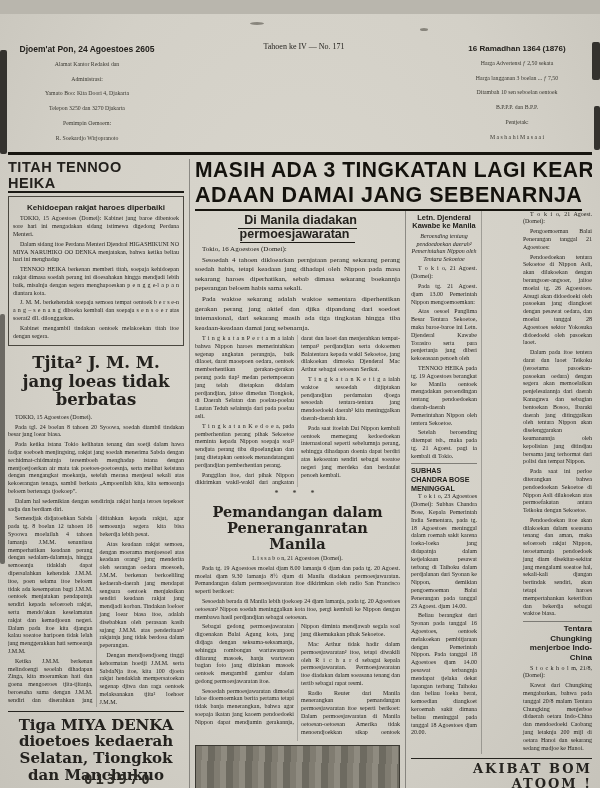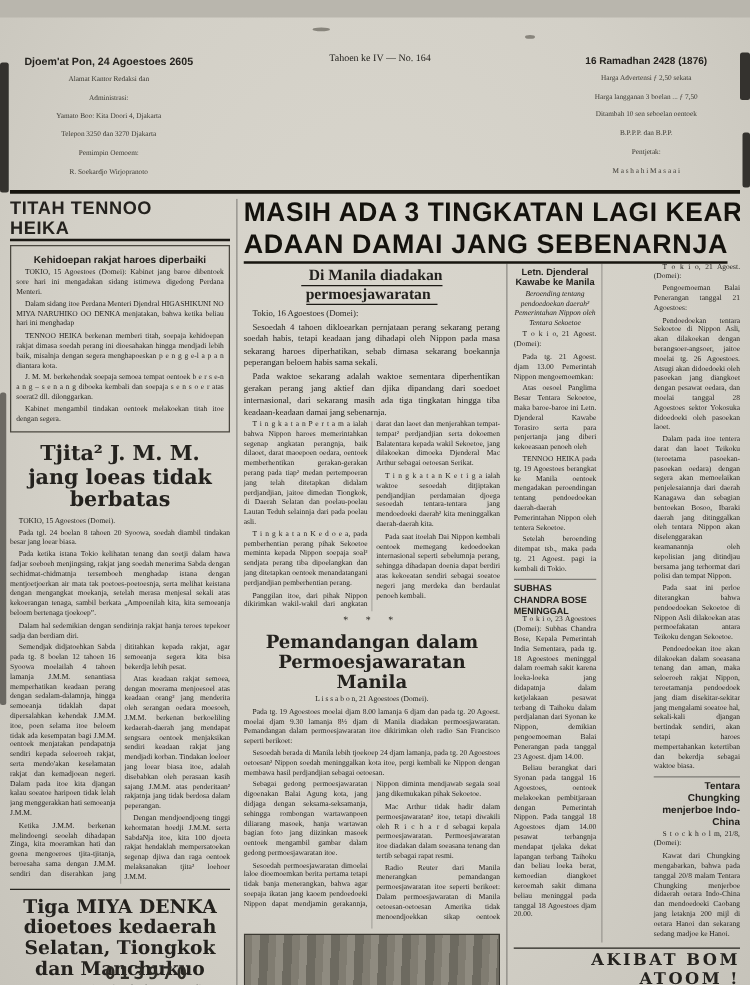--- a/index.html
+++ b/index.html
@@ -62,21 +62,21 @@
   .hl2 span{border-bottom:2px solid #17150f;padding-bottom:2px;}
   .moelai-head{width:126px;font-family:"Liberation Sans",sans-serif;font-weight:bold;
        font-size:8.5px;line-height:1.2;text-align:center;padding-top:2px;}
 
   .maincols{display:flex;margin-top:4px;}
   .mainleft{width:205px;padding-right:5px;border-right:1px solid #00000059;overflow:hidden;}
   .mainright{flex:1;padding-left:5px;overflow:hidden;}
 
   .h-manila{font-family:"Liberation Sans",sans-serif;font-weight:bold;font-size:12.5px;
             text-align:center;margin:2px 0 4px;}
-  .h-manila span{border-bottom:1.5px solid #1c1a15;padding:12px 6px 1px;font-family:Liberation Serif, serif;}
+  .h-manila span{border-bottom:1.5px solid #1c1a15;padding:12px 6px 1px;}
   .h-pemandangan{font-family:"DejaVu Serif",serif;font-weight:bold;font-size:14.5px;line-height:1.1;
             text-align:center;margin:6px 2px 3px;}
   .stars{text-align:center;font-size:8px;letter-spacing:6px;margin:2px 0;}
 
   .photo{height:178px;margin-top:4px;border:1px solid #3c3a33;
     background:
       radial-gradient(ellipse 26px 15px at 10% 78%, #28261f 0 60%, transparent 65%),
       radial-gradient(ellipse 24px 14px at 26% 84%, #36342c 0 60%, transparent 65%),
       radial-gradient(ellipse 28px 17px at 44% 80%, #24221c 0 60%, transparent 65%),
       radial-gradient(ellipse 24px 14px at 62% 76%, #312f28 0 60%, transparent 65%),
@@ -121,24 +121,24 @@
         <div class="hdr-small">
             <p>Alamat Kantor Redaksi dan</p>
             <p>Administrasi:</p>
             <p>Yamato Boo: Kita Doori 4, Djakarta</p>
             <p>Telepon 3250 dan 3270 Djakarta</p>
             <p>Pemimpin Oemoem:</p>
             <p>R. Soekardjo Wirjopranoto</p>
           </div>
       </div>
       <div class="hdr-center">
-        <div class="edition">Tahoen ke IV — No. 164</div>
+        <div class="edition">Tahoen ke IV — No. 171</div>
       </div>
       <div class="hdr-right">
-        <div class="date">16 Ramadhan 2428 (1876)</div>
+        <div class="date">16 Ramadhan 1364 (1876)</div>
         <div class="hdr-small">
             <p>Harga Advertensi ƒ 2,50 sekata</p>
             <p>Harga langganan 3 boelan ... ƒ 7,50</p>
             <p>Ditambah 10 sen seboelan oentoek</p>
             <p>B.P.P.P. dan B.P.P.</p>
             <p>Pentjetak:</p>
             <p>M a s h a h i   M a s a a i</p>
           </div>
       </div>
     </div>
@@ -198,21 +198,21 @@
                 <p>Pada waktoe sekarang adalah waktoe sementara diperhentikan gerakan perang jang aktief dan djika dipandang dari soedoet internasional, dari sekarang masih ada tiga tingkatan hingga tiba keadaan-keadaan damai jang sebenarnja.</p>
               </div>
             <div class="body t6 cols2" style="margin-top:2px;">
                 <p>T i n g k a t a n  P e r t a m a  ialah bahwa Nippon haroes memerintahkan segenap angkatan perangnja, baik dilaoet, darat maoepoen oedara, oentoek memberhentikan gerakan-gerakan perang pada tiap² medan pertempoeran jang telah ditetapkan didalam perdjandjian, jaitoe dimedan Tiongkok, di Daerah Selatan dan poelau-poelau Lautan Teduh selainnja dari pada poelau asli.</p>
                 <p>T i n g k a t a n  K e d o e a, pada pemberhentian perang pihak Sekoetoe meminta kepada Nippon soepaja soal² sendjata perang tiba dipoelangkan dan jang ditetapkan oentoek menandatangani perdjandjian pemberhentian perang.</p>
                 <p>Panggilan itoe, dari pihak Nippon dikirimkan wakil-wakil dari angkatan darat dan laoet dan menjerahkan tempat-tempat² perdjandjian serta dokoemen Balatentara kepada wakil Sekoetoe, jang dilakoekan dimoeka Djenderal Mac Arthur sebagai oetoesan Serikat.</p>
                 <p>T i n g k a t a n  K e t i g a  ialah waktoe sesoedah ditjiptakan pendjandjian perdamaian djoega sesoedah tentara-tentara jang mendoedoeki daerah² kita meninggalkan daerah-daerah kita.</p>
                 <p>Pada saat itoelah Dai Nippon kembali oentoek memegang kedoedoekan internasional seperti sebelumnja perang, sehingga dihadapan doenia dapat berdiri atas kekoeatan sendiri sebagai soeatoe negeri jang merdeka dan berdaulat penoeh kembali.</p>
               </div>
             <div class="stars">* * *</div>
-            <div class="h-pemandangan">Pemandangan dalam Permoesjawa­ratan Manila</div>
+            <div class="h-pemandangan">Pemandangan dalam Penerangan­ratan Manila</div>
             <div class="body t6">
               <p style="text-align:center;text-indent:0;">L i s s a b o n,  21 Agoestoes  (Domei).</p>
             </div>
             <div class="body t6">
                 <p>Pada tg. 19 Agoestoes moelai djam 8.00 lamanja 6 djam dan pada tg. 20 Agoest. moelai djam 9.30 lamanja 8½ djam di Manila diadakan permoesjawaratan. Pemandangan dalam permoesjawaratan itoe dikirimkan oleh radio San Francisco seperti berikoet:</p>
                 <p>Sesoedah berada di Manila lebih tjoekoep 24 djam lamanja, pada tg. 20 Agoestoes oetoesan² Nippon soedah meninggalkan kota itoe, pergi kembali ke Nippon dengan membawa hasil perdjandjian sebagai oetoesan.</p>
               </div>
             <div class="body t6 cols2" style="margin-top:2px;max-height:118px;overflow:hidden;">
                 <p>Sebagai gedong permoesjawaratan digoenakan Balai Agung kota, jang didjaga dengan seksama-seksamanja, sehingga rombongan wartawanpoen diliarang masoek, hanja wartawan bagian foto jang diizinkan masoek oentoek mengambil gambar dalam gedong permoesjawaratan itoe.</p>
                 <p>Sesoedah permoesjawaratan dimoelai laloe dioemoemkan berita pertama tetapi tidak banja menerangkan, bahwa agar soepaja ikatan jang kaoem pendoedoeki Nippon dapat mendjamin gerakannja, Nippon diminta mendjawab segala soal jang dikemukakan pihak Sekoetoe.</p>

